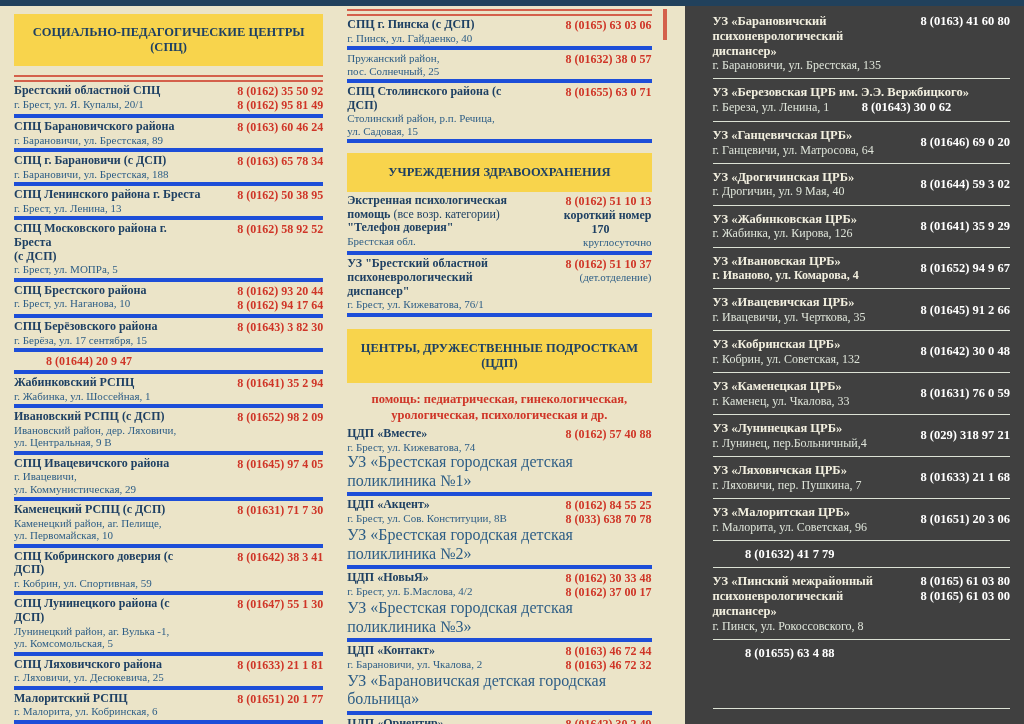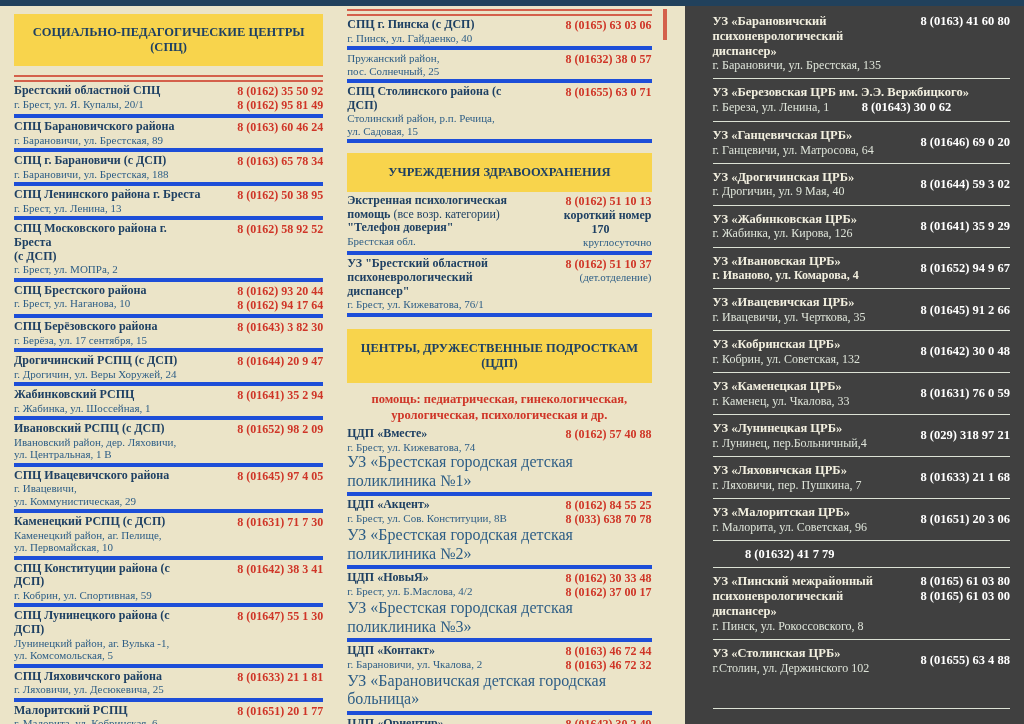--- a/index.html
+++ b/index.html
@@ -121,21 +121,21 @@
           </div>
         </div>
         <div class="entry">
           <div class="row top">
             <div class="left">
               <div class="titlewrap">
                 <div class="title-line">СПЦ Московского района г. Бреста</div>
                 <div class="title-line">(с ДСП)</div>
               </div>
               <div class="addrwrap">
-                <div class="addr">г. Брест, ул. МОПРа, 2</div>
+                <div class="addr">г. Брест, ул. МОПРа, 5</div>
               </div>
             </div>
             <div class="right">
               <div class="pl-phone">8 (0162) 58 92 52</div>
             </div>
           </div>
         </div>
         <div class="entry">
           <div class="row">
             <div class="left">
@@ -162,28 +162,20 @@
                 <div class="addr">г. Берёза, ул. 17 сентября, 15</div>
               </div>
             </div>
             <div class="right">
               <div class="pl-phone">8 (01643) 3 82 30</div>
             </div>
           </div>
         </div>
         <div class="entry">
           <div class="row">
-            <div class="left">
-              <div class="titlewrap">
-                <div class="title-line">Дрогичинский РСПЦ (с ДСП)</div>
-              </div>
-              <div class="addrwrap">
-                <div class="addr">г. Дрогичин, ул. Веры Хоружей, 24</div>
-              </div>
-            </div>
             <div class="right">
               <div class="pl-phone">8 (01644) 20 9 47</div>
             </div>
           </div>
         </div>
         <div class="entry">
           <div class="row">
             <div class="left">
               <div class="titlewrap">
                 <div class="title-line">Жабинковский РСПЦ</div>
@@ -198,21 +190,21 @@
           </div>
         </div>
         <div class="entry">
           <div class="row">
             <div class="left">
               <div class="titlewrap">
                 <div class="title-line">Ивановский РСПЦ (с ДСП)</div>
               </div>
               <div class="addrwrap">
                 <div class="addr">Ивановский район, дер. Ляховичи,</div>
-                <div class="addr">ул. Центральная, 1 В</div>
+                <div class="addr">ул. Центральная, 9 В</div>
               </div>
             </div>
             <div class="right">
               <div class="pl-phone">8 (01652) 98 2 09</div>
             </div>
           </div>
         </div>
         <div class="entry">
           <div class="row">
             <div class="left">
@@ -242,21 +234,21 @@
             </div>
             <div class="right">
               <div class="pl-phone">8 (01631) 71 7 30</div>
             </div>
           </div>
         </div>
         <div class="entry">
           <div class="row">
             <div class="left">
               <div class="titlewrap">
-                <div class="title-line">СПЦ Конституции района (с ДСП)</div>
+                <div class="title-line">СПЦ Кобринского доверия (с ДСП)</div>
               </div>
               <div class="addrwrap">
                 <div class="addr">г. Кобрин, ул. Спортивная, 59</div>
               </div>
             </div>
             <div class="right">
               <div class="pl-phone">8 (01642) 38 3 41</div>
             </div>
           </div>
         </div>
@@ -716,28 +708,20 @@
               </div>
             </div>
             <div class="right">
               <div class="pl-phone">8 (0165) 61 03 80</div>
               <div class="pl-phone">8 (0165) 61 03 00</div>
             </div>
           </div>
         </div>
         <div class="entry">
           <div class="row">
-            <div class="left">
-              <div class="titlewrap">
-                <div class="title-line">УЗ «Столинская ЦРБ»</div>
-              </div>
-              <div class="addrwrap">
-                <div class="addr">г.Столин, ул. Держинского 102</div>
-              </div>
-            </div>
             <div class="right">
               <div class="pl-phone">8 (01655) 63 4 88</div>
             </div>
           </div>
         </div>
       </div>
     <div class="bottom-rule"></div>
   </div>
 </div>
 

